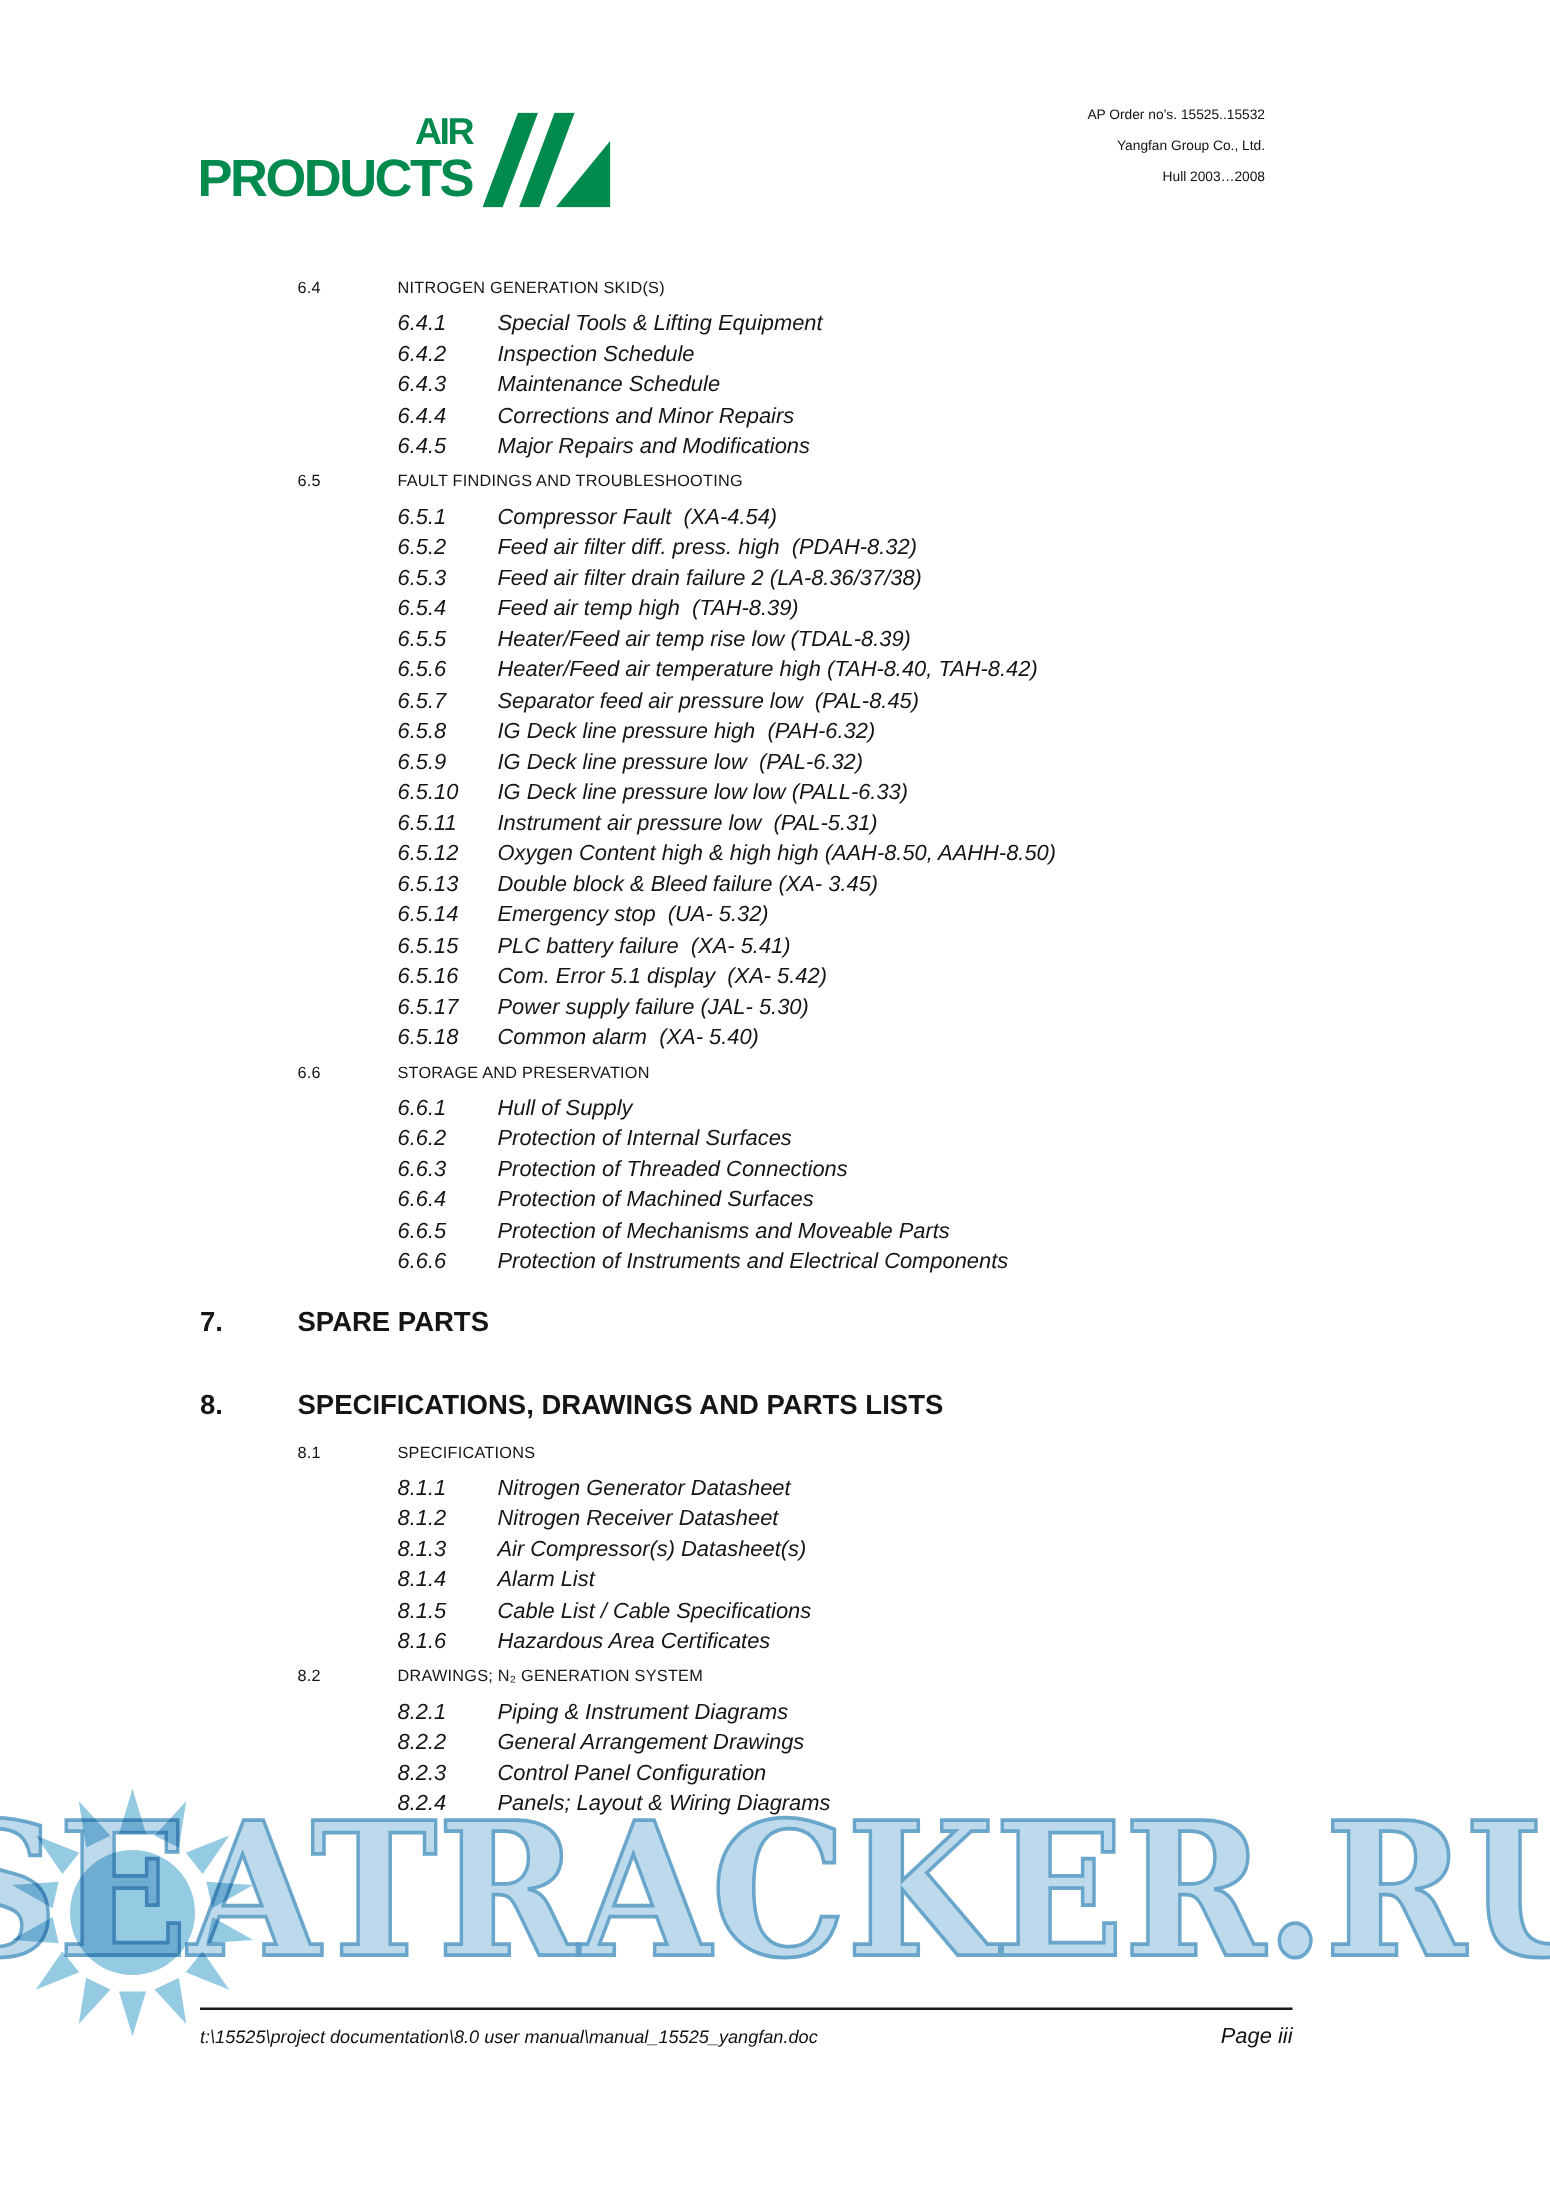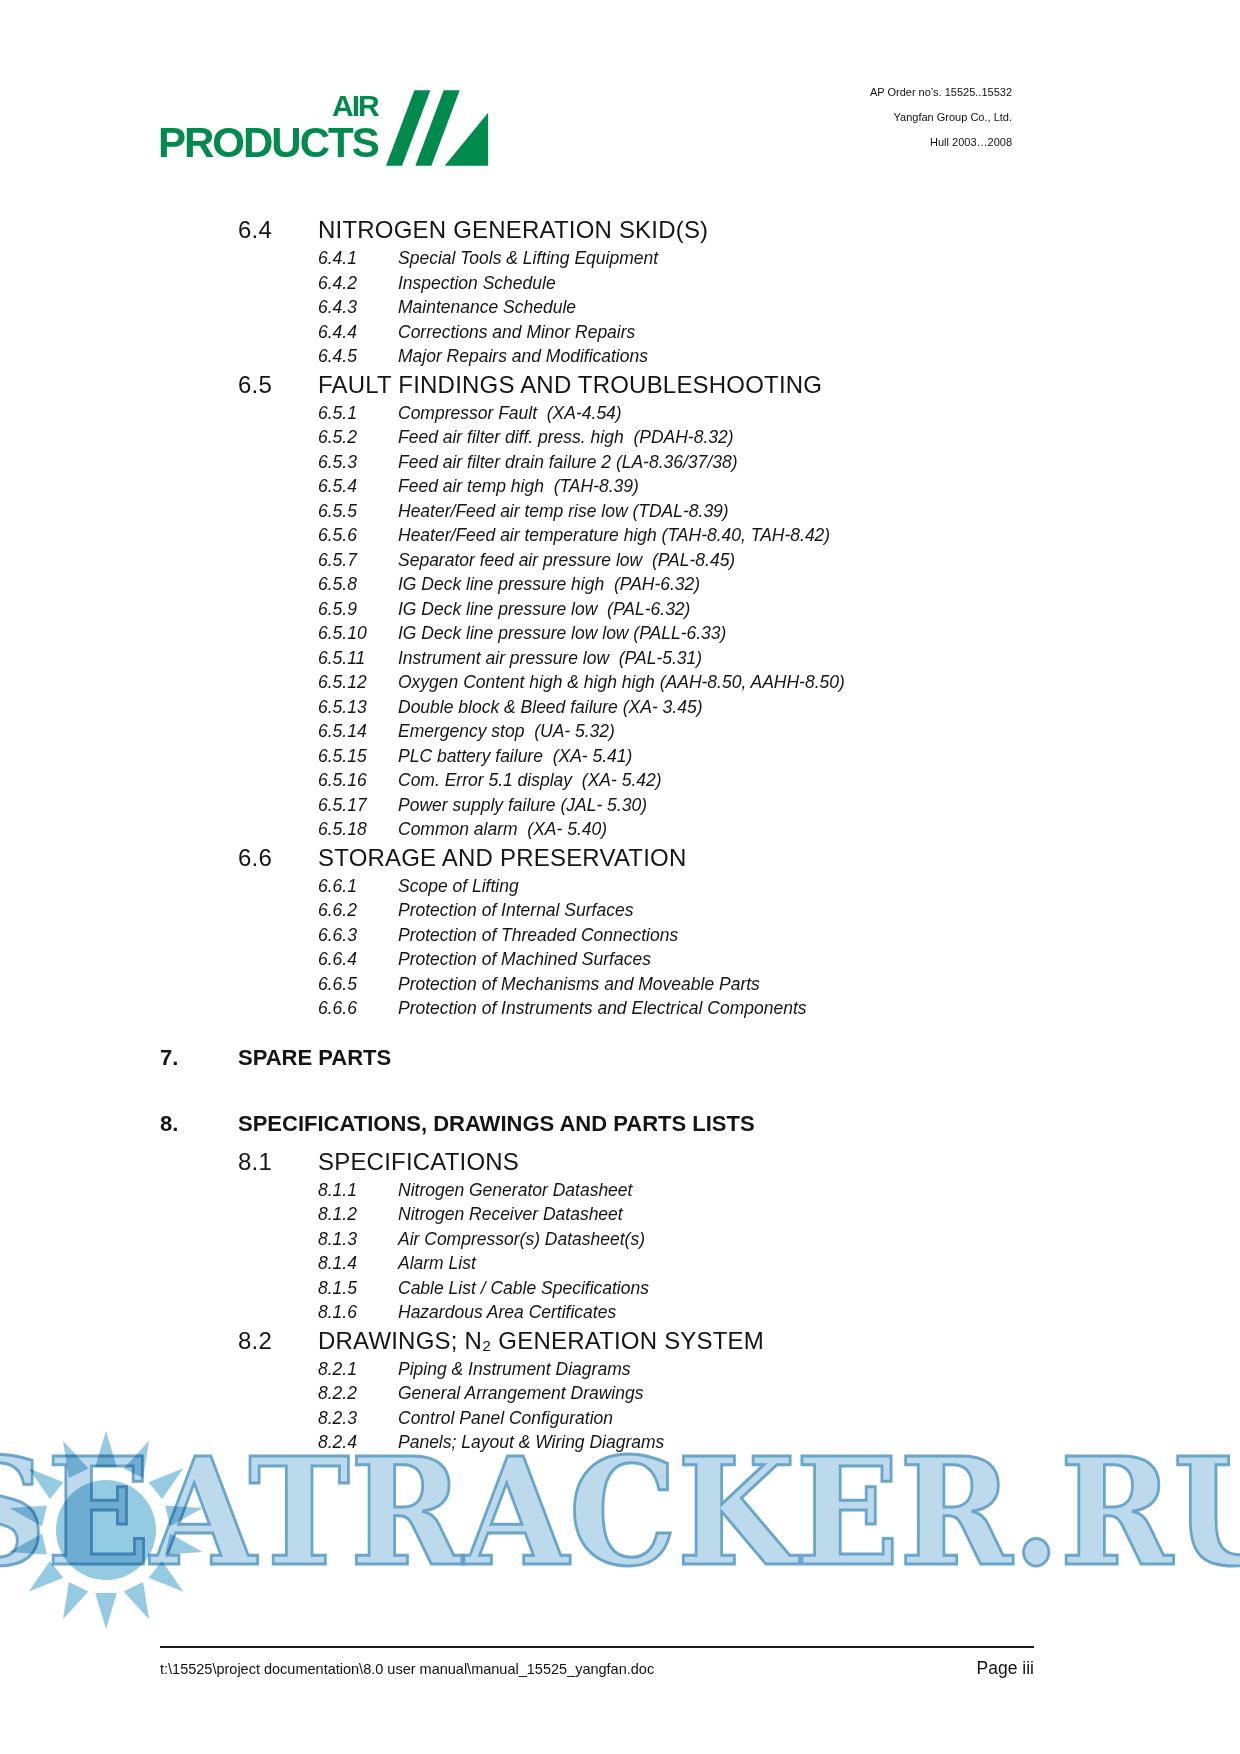--- a/index.html
+++ b/index.html
@@ -29,34 +29,34 @@
 
   .toc-section {
     display:flex; font-weight:bold; font-size:22px; line-height:30px;
     margin:22px 0 10px 0;
   }
   .toc-section + .toc-section { margin-top:36px; }
   .toc-section + .toc-sub { margin-top:8px; }
   .toc-section .num { flex:0 0 78px; }
 
   .toc-sub {
-    display:flex; font-size:24px; line-height:26px; margin:3px 0 3px 78px;
+    display:flex; font-size:13px; line-height:26px; margin:3px 0 3px 78px;
     letter-spacing:0.2px;
   }
   .toc-sub .num { flex:0 0 80px; }
 
   .toc-item {
     display:flex; font-style:italic; font-size:17.5px; line-height:24.5px;
     margin-left:158px;
   }
   .toc-item .num { flex:0 0 80px; }
   .toc-item .title, .toc-sub .title, .toc-section .title { white-space:pre-wrap; }
 
   
-  .footer { position:absolute; left:160px; top:1646px; width:874px; }
+  .footer { position:absolute; left:160px; top:1606px; width:874px;font-style:italic; }
   .footer-rule { border-top:2px solid #1a1a1a; height:0; }
   .footer-row {
     display:flex; justify-content:space-between; align-items:baseline;
     margin-top:10px;
   }
   .footer-path { font-size:14.5px; color:#111; }
   .footer-page { font-size:17.5px; color:#111; }
 
   
   .watermark {
@@ -203,21 +203,21 @@
       <div class="toc-item">
         <span class="num">6.5.18</span>
         <span class="title">Common alarm  (XA- 5.40)</span>
       </div>
       <div class="toc-sub">
         <span class="num">6.6</span>
         <span class="title">STORAGE AND PRESERVATION</span>
       </div>
       <div class="toc-item">
         <span class="num">6.6.1</span>
-        <span class="title">Scope of Lifting</span>
+        <span class="title">Hull of Supply</span>
       </div>
       <div class="toc-item">
         <span class="num">6.6.2</span>
         <span class="title">Protection of Internal Surfaces</span>
       </div>
       <div class="toc-item">
         <span class="num">6.6.3</span>
         <span class="title">Protection of Threaded Connections</span>
       </div>
       <div class="toc-item">

